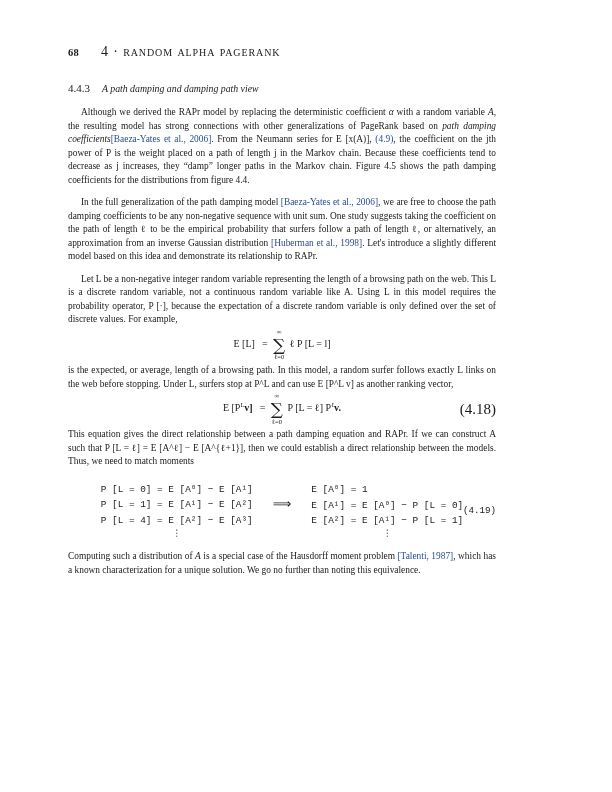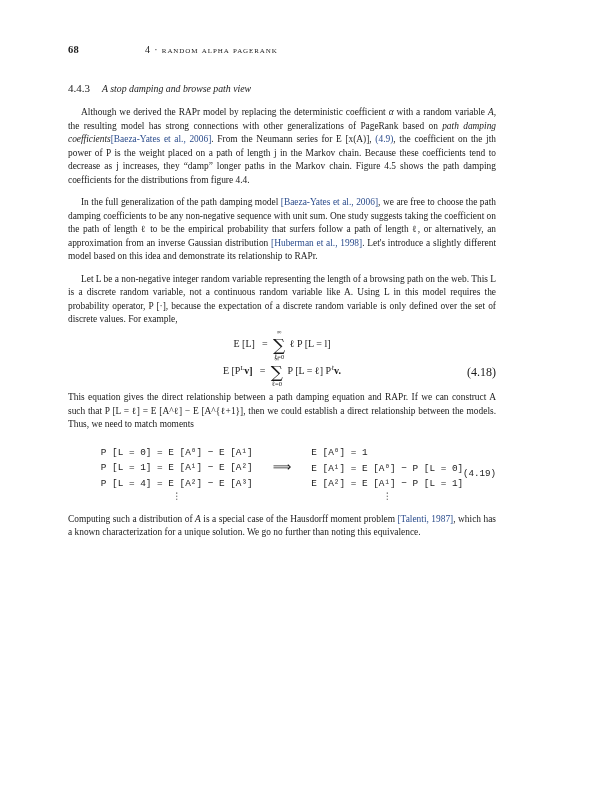--- a/index.html
+++ b/index.html
@@ -29,25 +29,24 @@
     display: flex;
     align-items: baseline;
     gap: 22px;
   }
   .folio {
     font-weight: bold;
     font-size: 10.5px;
     letter-spacing: 0.2px;
   }
   .runhead {
-    font-size: 10px;
+    font-size: 14px;
     letter-spacing: 0.9px;
     font-variant: small-caps;
     text-transform: lowercase;
-    margin-left: 44px;
   }
   .body {
     position: absolute;
     left: 68px;
     top: 82px;
     width: 428px;
   }
   .sec-head {
     font-size: 9.6px;
     margin: 0 0 12px 0;
@@ -74,21 +73,21 @@
     margin: 10px 0 11px 0;
     position: relative;
     text-align: center;
     font-size: 10px;
   }
   .eq-num {
     position: absolute;
     right: 0;
     top: 50%;
     transform: translateY(-50%);
-    font-size: 12px;
+    font-size: 15px;
   }
   .sum {
     display: inline-block;
     position: relative;
     vertical-align: middle;
     margin: 0 2px 0 3px;
     text-align: center;
     line-height: 1;
   }
   .sum .big {
@@ -153,21 +152,21 @@
 
   <div class="header">
     <span class="folio">68</span>
     <span class="runhead">4 · random alpha pagerank</span>
   </div>
 
   <div class="body">
 
     <div class="sec-head">
       <span class="sec-num">4.4.3</span>
-      <span class="sec-title">A stop damping and browse path view</span>
+      <span class="sec-title">A path damping and damping path view</span>
     </div>
 
     <p class="para"><span>Although we derived the RAPr model by replacing the deterministic coefficient </span><span class="mi">α</span><span> with a random variable </span><span class="mi">A</span><span>, the resulting model has strong connections with other generalizations of PageRank based on </span><em>path damping coefficients</em><span class="cite">[Baeza-Yates et al., 2006]</span><span>. From the Neumann series for E [x(A)], </span><span class="ref">(4.9)</span><span>, the coefficient on the jth power of P is the weight placed on a path of length j in the Markov chain. Because these coefficients tend to decrease as j increases, they “damp” longer paths in the Markov chain. Figure 4.5 shows the path damping coefficients for the distributions from figure 4.4.</span></p>
 
 
     <p class="para"><span>In the full generalization of the path damping model </span><span class="cite">[Baeza-Yates et al., 2006]</span><span>, we are free to choose the path damping coefficients to be any non-negative sequence with unit sum. One study suggests taking the coefficient on the path of length ℓ to be the empirical probability that surfers follow a path of length ℓ, or alternatively, an approximation from an inverse Gaussian distribution </span><span class="cite">[Huberman et al., 1998]</span><span>. Let's introduce a slightly different model based on this idea and demonstrate its relationship to RAPr.</span></p>
 
     <p class="para">Let L be a non-negative integer random variable representing the length of a browsing path on the web. This L is a discrete random variable, not a continuous random variable like A. Using L in this model requires the probability operator, P [·], because the expectation of a discrete random variable is only defined over the set of discrete values. For example,</p>
 
     <div class="eq-block">
@@ -175,20 +174,21 @@
       <span class="tiny-space"></span>
       <span>=</span>
       <span class="sum">
         <span class="top">∞</span>
         <span class="big">∑</span>
         <span class="bot">ℓ=0</span>
       </span>
       <span>ℓ P [L = l]</span>
     </div>
 
+    <p class="para noindent">is the expected, or average, length of a browsing path. In this model, a random surfer follows exactly L links on the web before stopping. Under L, surfers stop at P^L and can use E [P^L v] as another ranking vector,</p>
 
     <div class="eq-block">
       <span>E [P</span><sup class="s">L</sup><span class="bold-up">v]</span>
       <span class="tiny-space"></span>
       <span>=</span>
       <span class="sum">
         <span class="top">∞</span>
         <span class="big">∑</span>
         <span class="bot">ℓ=0</span>
       </span>

